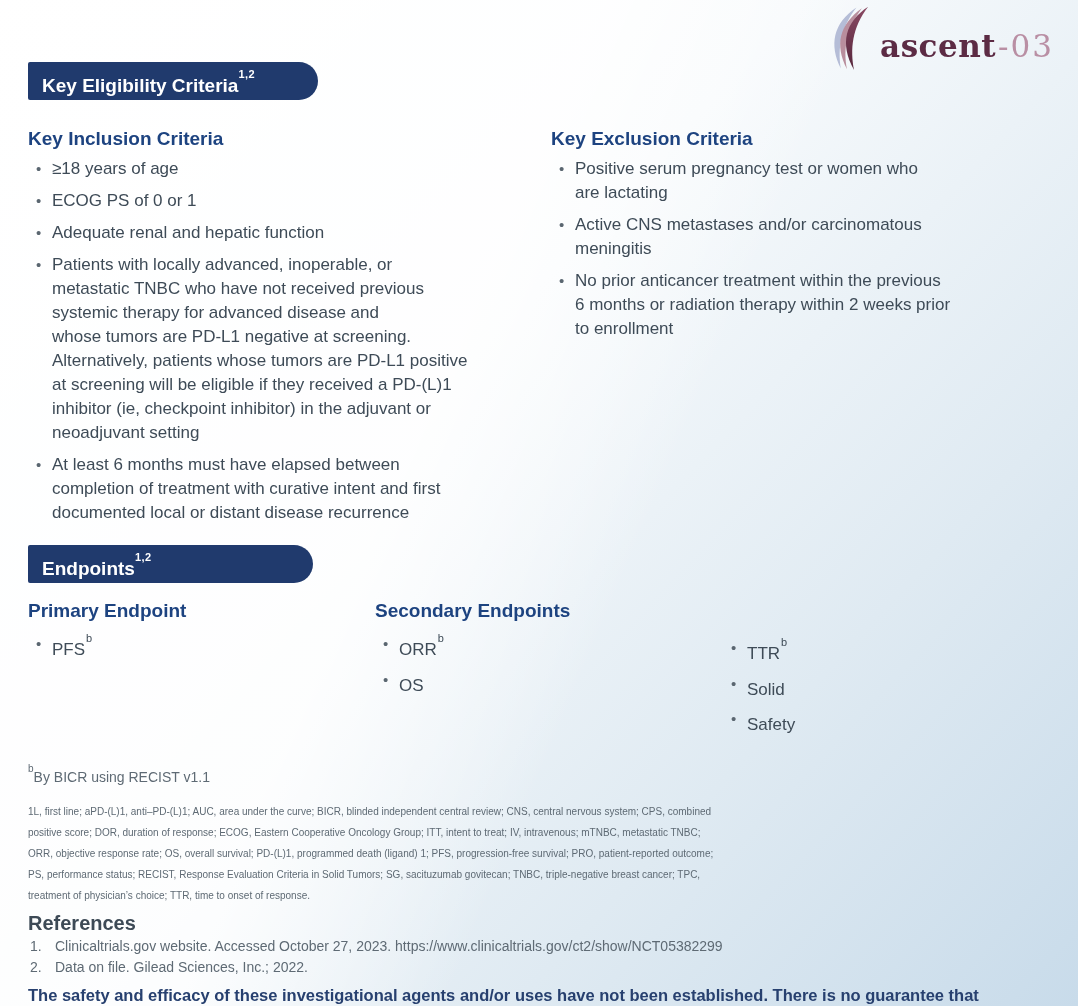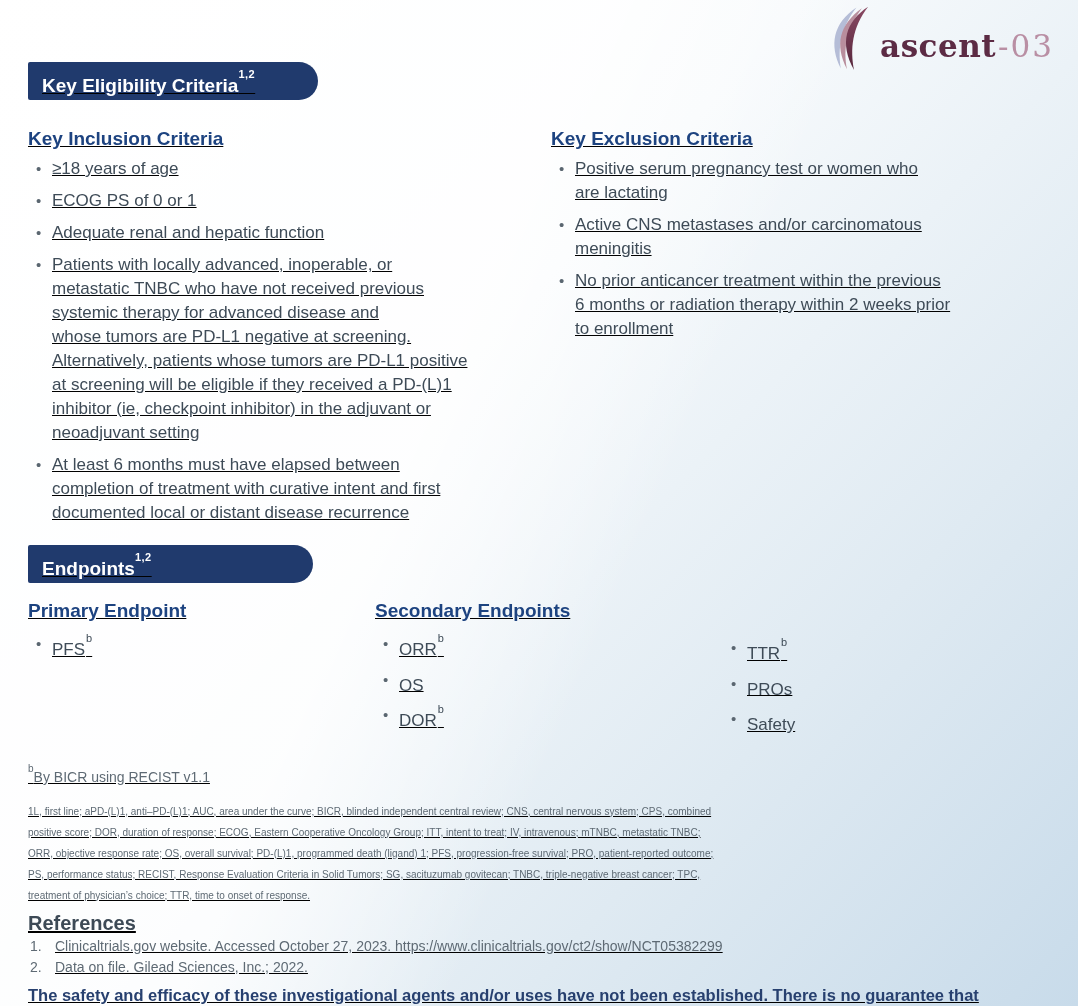--- a/index.html
+++ b/index.html
@@ -6,21 +6,21 @@
   html,body { margin:0; padding:0; background:#ffffff; }
   .page {
     position:relative;
     width:1078px; height:1006px;
     overflow:hidden;
     font-family:"Liberation Sans", sans-serif;
     background:
       linear-gradient(113deg, rgba(255,255,255,0.85) 40%, rgba(255,255,255,0) 58%),
       linear-gradient(133deg, #ffffff 0%, #f7fafc 40%, #dfeaf2 72%, #c8dbea 100%);
   }
-  .content { position:absolute; inset:0; padding:0 28px;text-decoration:underline; }
+  .content { position:absolute; inset:0; padding:0 28px; }
 
   
   .logo { position:absolute; top:6px; right:24px; display:flex; align-items:flex-end; gap:4px; }
   .flame { width:47px; height:64px; flex:0 0 auto; }
   .logo-text { font-family:"DejaVu Serif", serif; font-weight:bold; font-size:31px;
                line-height:1; color:#5c2b44; letter-spacing:0.5px; padding-bottom:8px; }
   .logo-suffix { color:#b98fa4; font-weight:normal; letter-spacing:2px; margin-left:2px; }
 
   
   .banner { background:#203a6d; color:#ffffff; font-size:19px; font-weight:bold;
@@ -131,27 +131,26 @@
         <h2 class="col-title">Primary Endpoint</h2>
         <ul class="bullets">
           <li><span>PFS</span><sup class="b">b</sup></li>
         </ul>
       </section>
       <section class="ep-secondary">
         <h2 class="col-title">Secondary Endpoints</h2>
         <ul class="bullets">
           <li><span>ORR</span><sup class="b">b</sup></li>
           <li><span>OS</span><sup class="b"></sup></li>
-          <li><span>DOR</span><sup class="b">b</sup></li>
         </ul>
       </section>
       <section class="ep-tertiary">
         <ul class="bullets">
           <li><span>TTR</span><sup class="b">b</sup></li>
-          <li><span>PROs</span><sup class="b"></sup></li>
+          <li><span>Solid</span><sup class="b"></sup></li>
           <li><span>Safety</span><sup class="b"></sup></li>
         </ul>
       </section>
     </div>
 
     <p class="fn"><sup>b</sup><span>By BICR using RECIST v1.1</span></p>
 
     <p class="abbr">1L, first line; aPD-(L)1, anti–PD-(L)1; AUC, area under the curve; BICR, blinded independent central review; CNS, central nervous system; CPS, combined
 positive score; DOR, duration of response; ECOG, Eastern Cooperative Oncology Group; ITT, intent to treat; IV, intravenous; mTNBC, metastatic TNBC;
 ORR, objective response rate; OS, overall survival; PD-(L)1, programmed death (ligand) 1; PFS, progression-free survival; PRO, patient-reported outcome;

